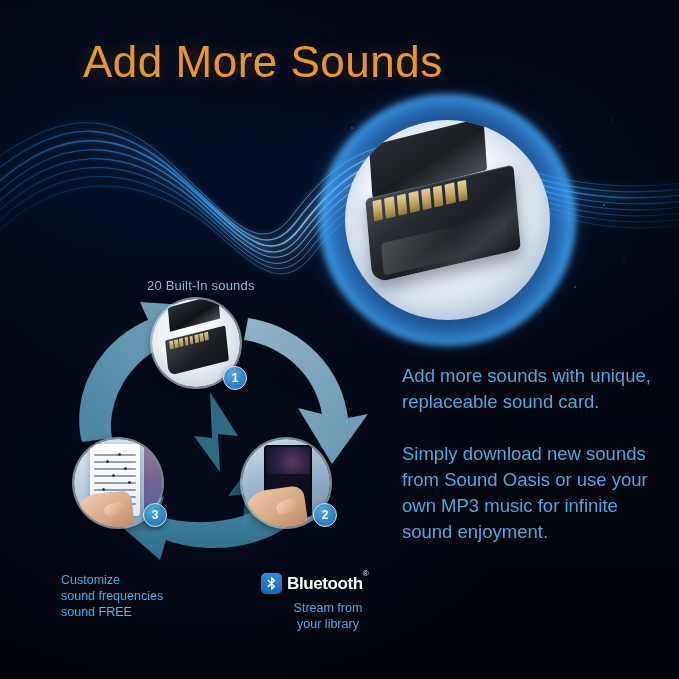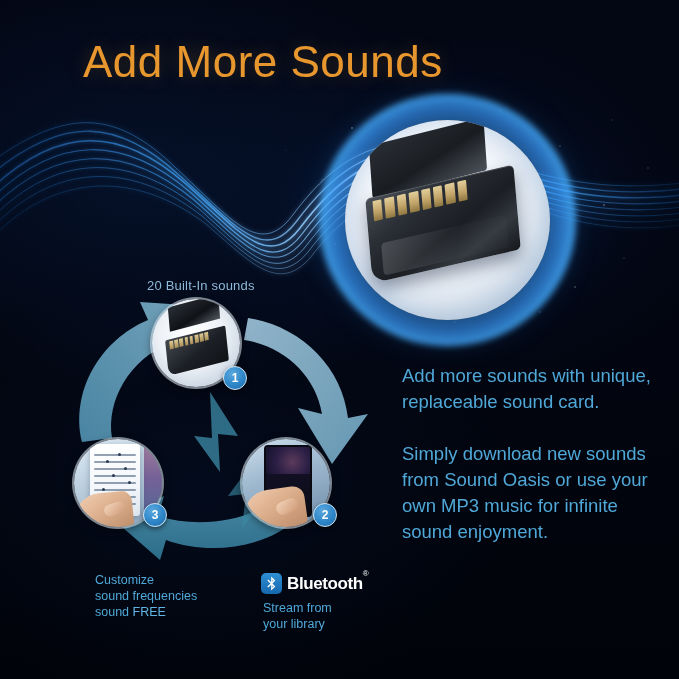--- a/index.html
+++ b/index.html
@@ -278,22 +278,22 @@
   }
   .copy p { margin: 8px 0 26px 0; }
   .copy p:last-child { margin-bottom: 0; }
   
   .cap {
     position: absolute;
     color: #4fa8d8;
     font-size: 12.5px;
     line-height: 16px;
   }
-  .cap-left { left: 95px; top: 572px; width: 170px; }
-  .cap-right { left: 263px; top: 600px; width: 130px; }
+  .cap-left { left: 61px; top: 572px; width: 170px; }
+  .cap-right { left: 263px; top: 600px; width: 130px; text-align: center; }
   .cap b { color: #5fb6e4; font-weight: normal; }
   .bt-logo {
     position: absolute;
     left: 261px;
     top: 573px;
     display: flex;
     align-items: center;
     gap: 5px;
   }
   .bt-mark {

